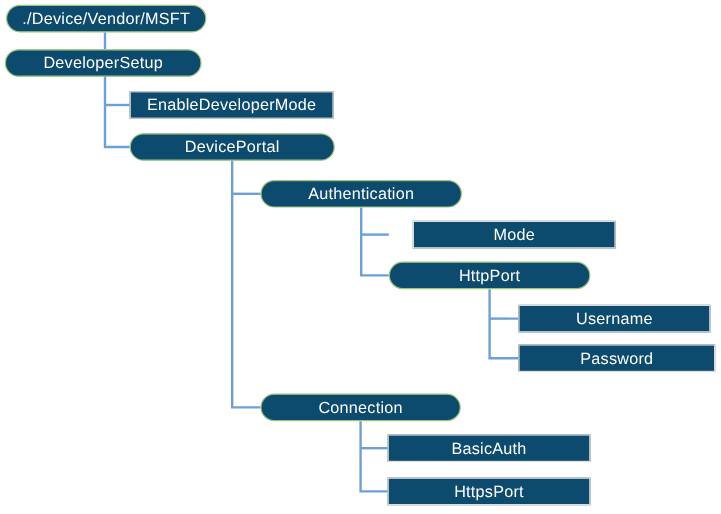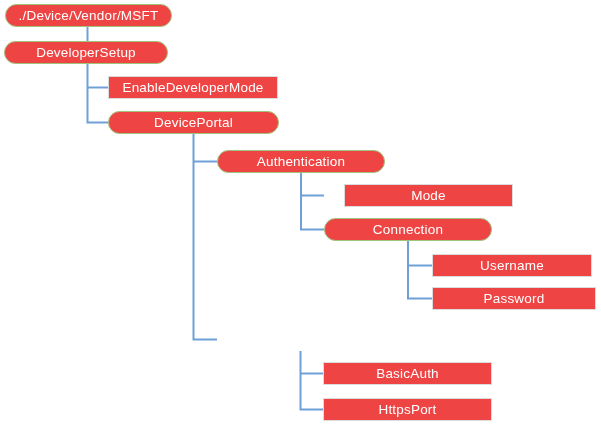--- a/index.html
+++ b/index.html
@@ -22,21 +22,21 @@
     width: 601px;
     height: 428px;
   }
   .node {
     position: absolute;
     box-sizing: border-box;
     height: 23px;
     display: flex;
     align-items: center;
     justify-content: center;
-    background: #ef4444;
+    background: #0c4a6e;
     color: #ffffff;
     font-size: 13.5px;
     letter-spacing: 0.2px;
     white-space: nowrap;
     line-height: 1;
   }
   .node.rounded {
     border-radius: 12px;
     border: 1px solid #9cc47a;
   }
@@ -65,19 +65,20 @@
       <path d="M300.5 373.5 L323 373.5"></path>
     </g>
   </svg>
 
   <div class="node rounded" style="left:5px;   top:4px;   width:167px;">./Device/Vendor/MSFT</div>
   <div class="node rounded" style="left:4px;   top:41px;  width:164px;">DeveloperSetup</div>
   <div class="node rounded" style="left:108px; top:111px; width:171px;">DevicePortal</div>
   <div class="node rect" style="left:108px; top:76px;  width:170px;">EnableDeveloperMode</div>
   <div class="node rounded" style="left:217px; top:150px; width:168px;text-align:center;">Authentication</div>
   <div class="node rect" style="left:324px; top:184px; width:169px;margin-left:20px;">Mode</div>
-  <div class="node rounded" style="left:324px; top:218px; width:168px;">Connection</div>
+  <div class="node rounded" style="left:324px; top:218px; width:168px;">HttpPort</div>
   <div class="node rect" style="left:432px; top:254px; width:160px;">Username</div>
   <div class="node rect" style="left:432px; top:287px; width:164px;">Password</div>
+  <div class="node rounded" style="left:217px; top:328px; width:167px;">Connection</div>
   <div class="node rect" style="left:323px; top:362px; width:169px;">BasicAuth</div>
   <div class="node rect" style="left:323px; top:398px; width:169px;">HttpsPort</div>
 
 </div>
 
 </body></html>

